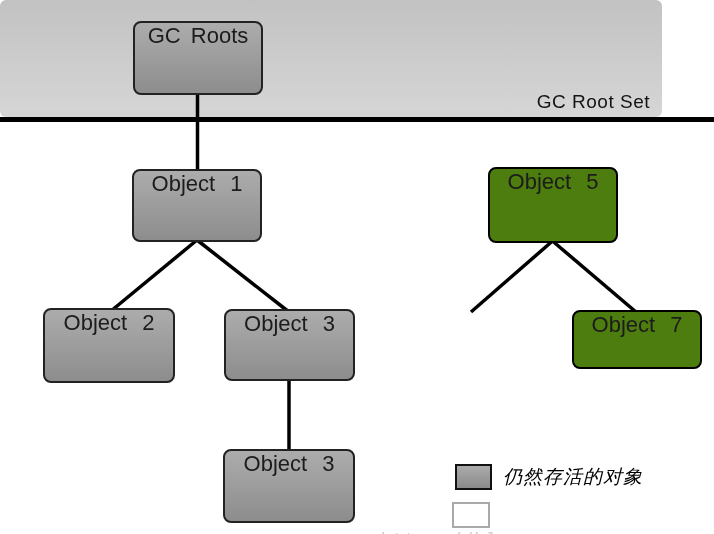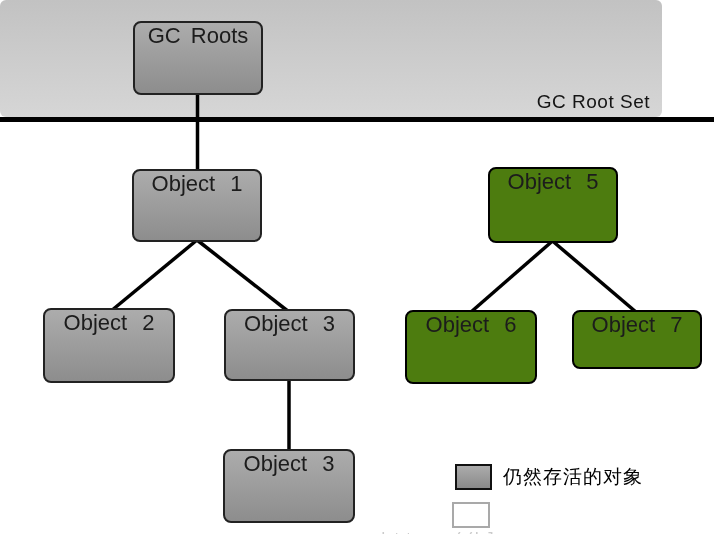--- a/index.html
+++ b/index.html
@@ -49,21 +49,21 @@
   .swatch-alive{
     left:455px;top:464px;width:37px;height:26px;
     background:linear-gradient(180deg,#ababab,#8a8a8a);border:2px solid #111;
   }
   .swatch-free{
     left:452px;top:502px;width:38px;height:26px;
     background:#ffffff;border:2px solid #a9a9a9;
   }
   .legend-label{
     position:absolute;left:503px;z-index:4;font-size:19px;color:#000;
-    height:26px;display:flex;align-items:center;letter-spacing:1px;
+    height:26px;display:flex;align-items:center;letter-spacing:1px;font-style:italic;
   }
   .legend-label-alive{top:464px;}
   .legend-label-free{top:502px;}
   
   .watermark{
     position:absolute;z-index:3;font-family:"Liberation Mono",monospace;
     font-size:17px;color:#cbcbcb;letter-spacing:1.5px;top:530px;
   }
   .wm-left{left:381px;}
   .wm-right{left:638px;margin-top:44px;}
@@ -98,23 +98,20 @@
   </div>
   <div class="node alive obj n-obj3">
     <span class="lbl">Object 3</span>
   </div>
   <div class="node alive obj n-obj4">
     <span class="lbl">Object 3</span>
   </div>
   <div class="node free obj n-obj5">
     <span class="lbl">Object 5</span>
   </div>
-  <div class="node free obj n-obj6">
-    <span class="lbl">Object 6</span>
-  </div>
   <div class="node free obj n-obj7">
     <span class="lbl">Object 7</span>
   </div>
 
   <span class="watermark wm-left">https://blog</span>
   <span class="watermark wm-right">ian_1</span>
 
   <div class="swatch swatch-alive"></div>
   <span class="legend-label legend-label-alive">仍然存活的对象</span>
 

